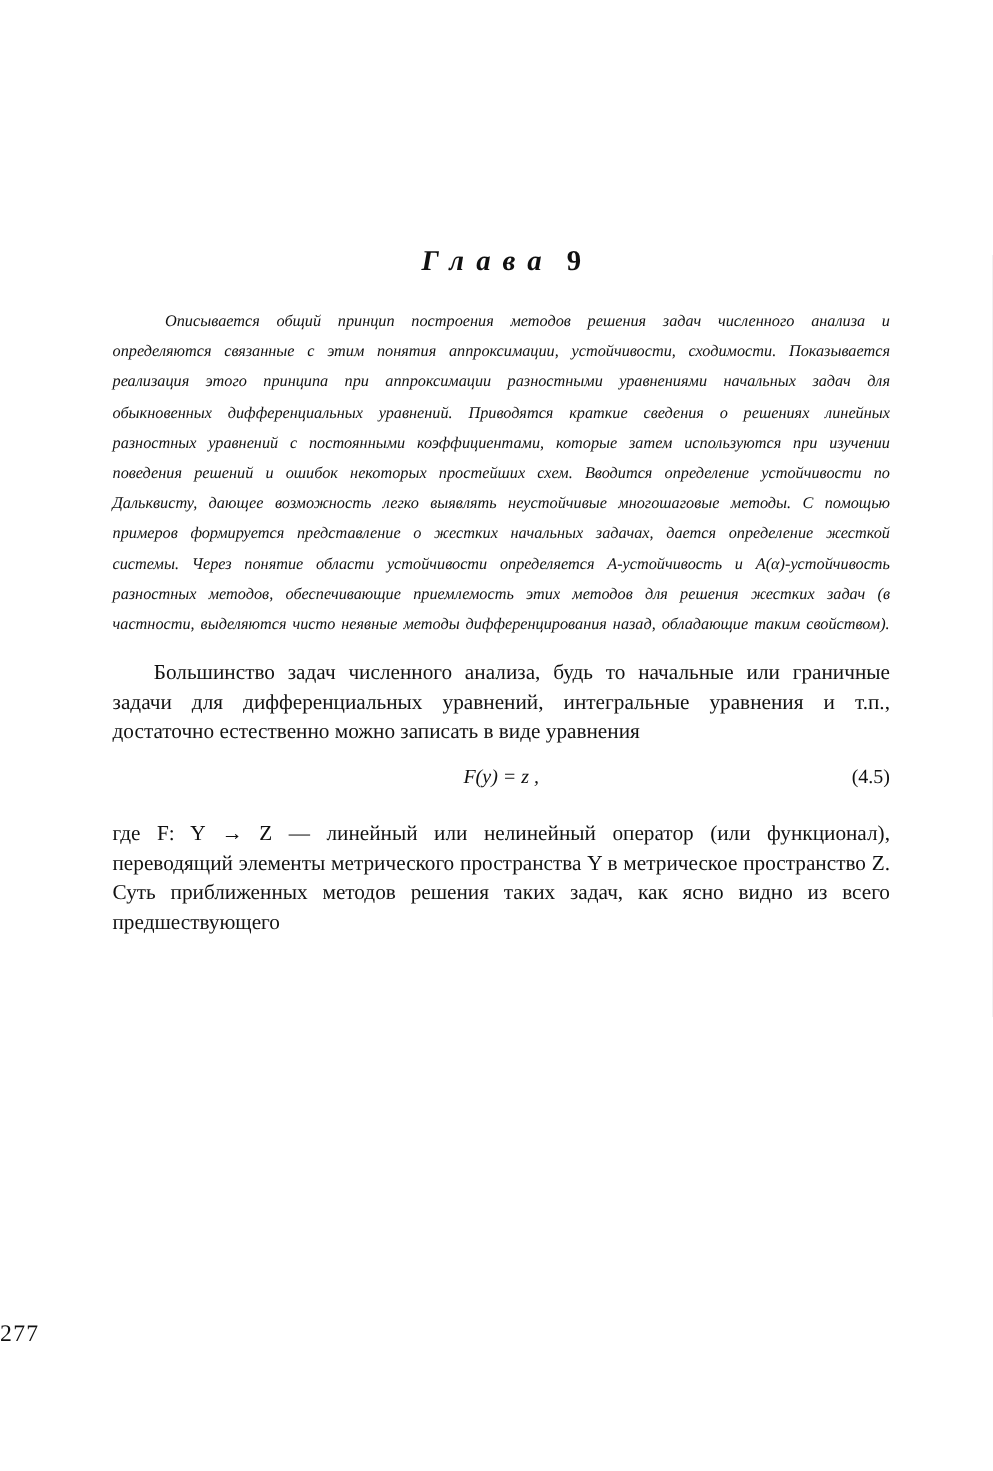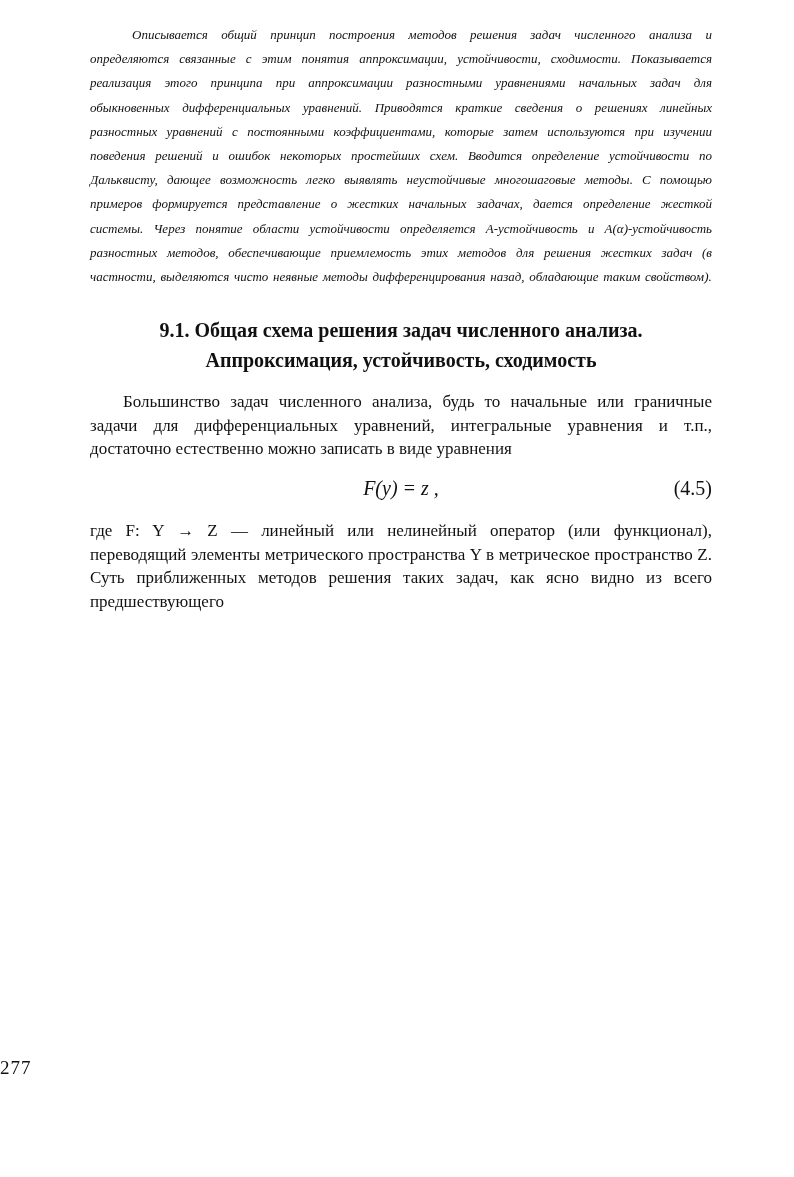--- a/index.html
+++ b/index.html
@@ -71,21 +71,21 @@
     text-indent: 33px;
   }
   .after-eq-par {
     margin-top: 12px;
     text-indent: 0;
   }
   .equation-row {
     position: relative;
     margin-top: 16px;
     height: 30px;
-    font-size: 20px;
+    font-size: 16px;
   }
   .equation-expression {
     position: absolute;
     left: 0;
     right: 0;
     text-align: center;
     font-style: italic;
   }
   .equation-number {
     position: absolute;
@@ -102,28 +102,27 @@
     font-size: 19px;
     letter-spacing: 1px;
   }
 </style>
 </head>
 <body>
 
 <div class="page">
   <div class="content">
 
+    <div class="chapter-heading">
+      <span class="chapter-label">Глава</span><span class="chapter-number">9</span>
+    </div>
 
 
     <p class="abstract">Описывается общий принцип построения методов решения задач численного анализа и определяются связанные с этим понятия аппроксимации, устойчивости, сходимости. Показывается реализация этого принципа при аппроксимации разностными уравнениями начальных задач для обыкновенных дифференциальных уравнений. Приводятся краткие сведения о решениях линейных разностных уравнений с постоянными коэффициентами, которые затем используются при изучении поведения решений и ошибок некоторых простейших схем. Вводится определение устойчивости по Дальквисту, дающее возможность легко выявлять неустойчивые многошаговые методы. С помощью примеров формируется представление о жестких начальных задачах, дается определение жесткой системы. Через понятие области устойчивости определяется A-устойчивость и A(α)-устойчивость разностных методов, обеспечивающие приемлемость этих методов для решения жестких задач (в частности, выделяются чисто неявные методы дифференцирования назад, обладающие таким свойством).</p>
 
-    <div class="section-heading">
-      <div>9.1. Общая схема решения задач численного анализа.</div>
-      <div>Аппроксимация, устойчивость, сходимость</div>
-    </div>
 
     <p class="body-par intro-par">Большинство задач численного анализа, будь то начальные или граничные задачи для дифференциальных уравнений, интегральные уравнения и т.п., достаточно естественно можно записать в виде уравнения</p>
 
     <div class="equation-row">
       <span class="equation-expression">F(y) = z ,</span>
       <span class="equation-number">(4.5)</span>
     </div>
 
     <p class="body-par after-eq-par">где F: Y → Z — линейный или нелинейный оператор (или функционал), переводящий элементы метрического пространства Y в метрическое пространство Z. Суть приближенных методов решения таких задач, как ясно видно из всего предшествующего</p>
 

